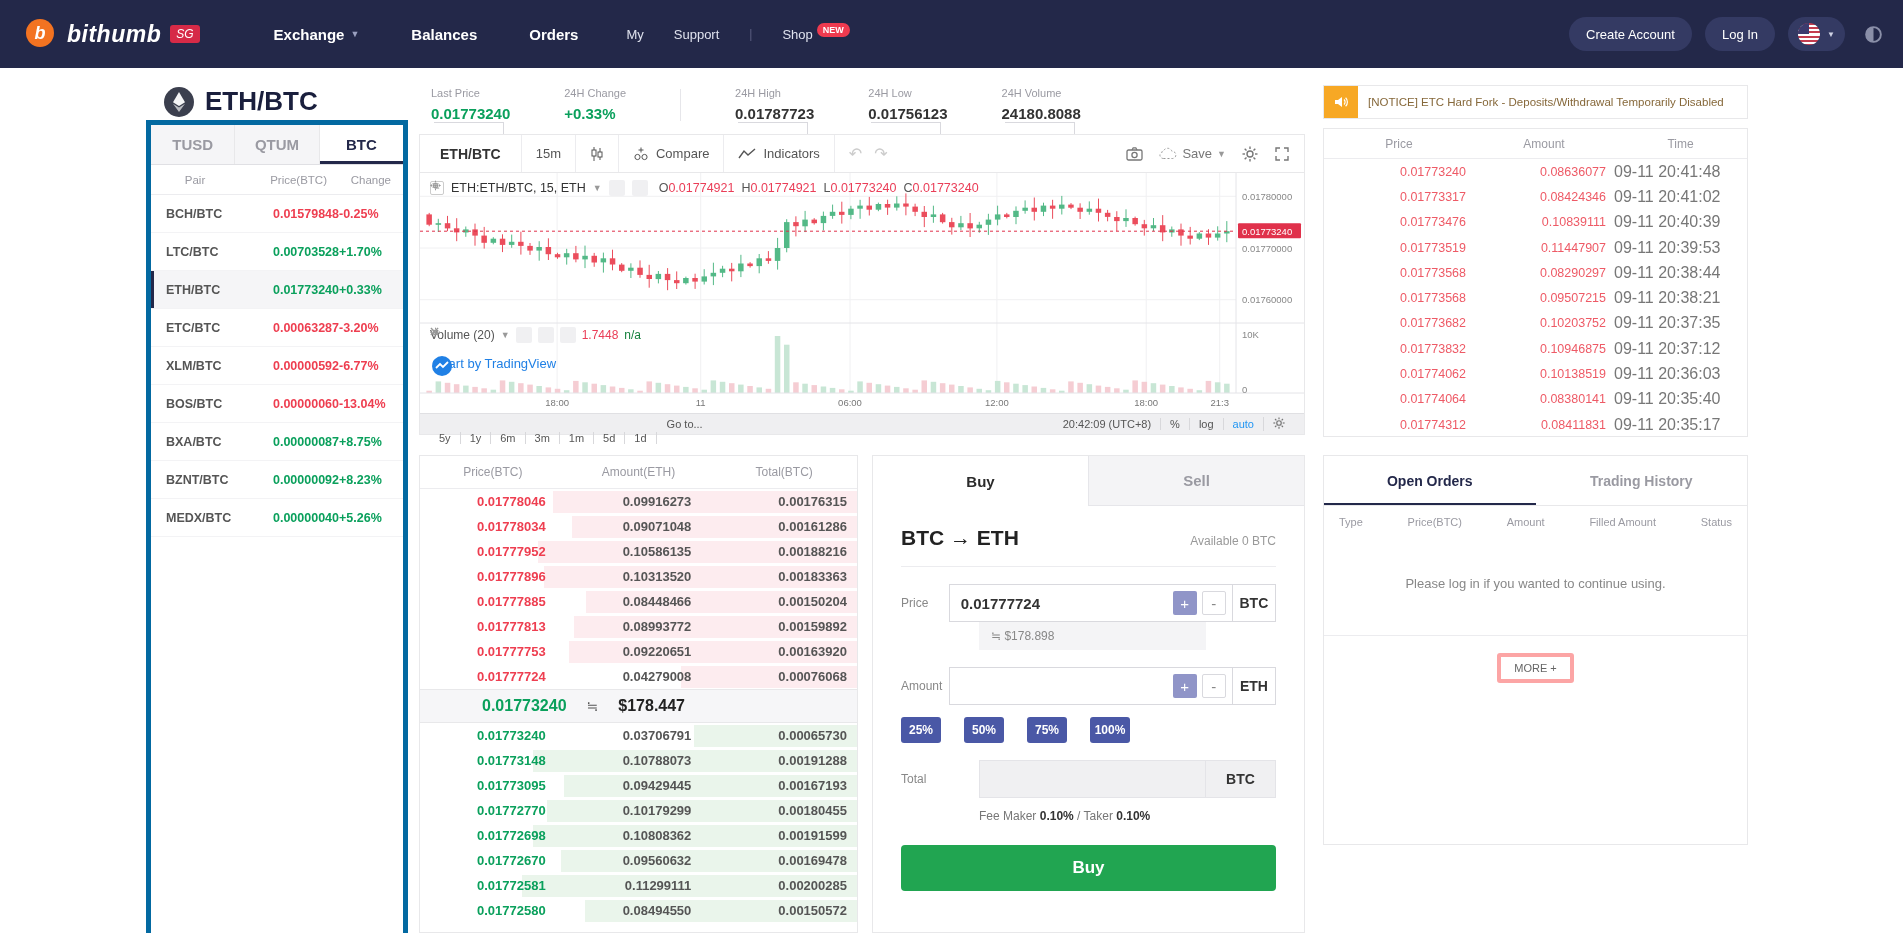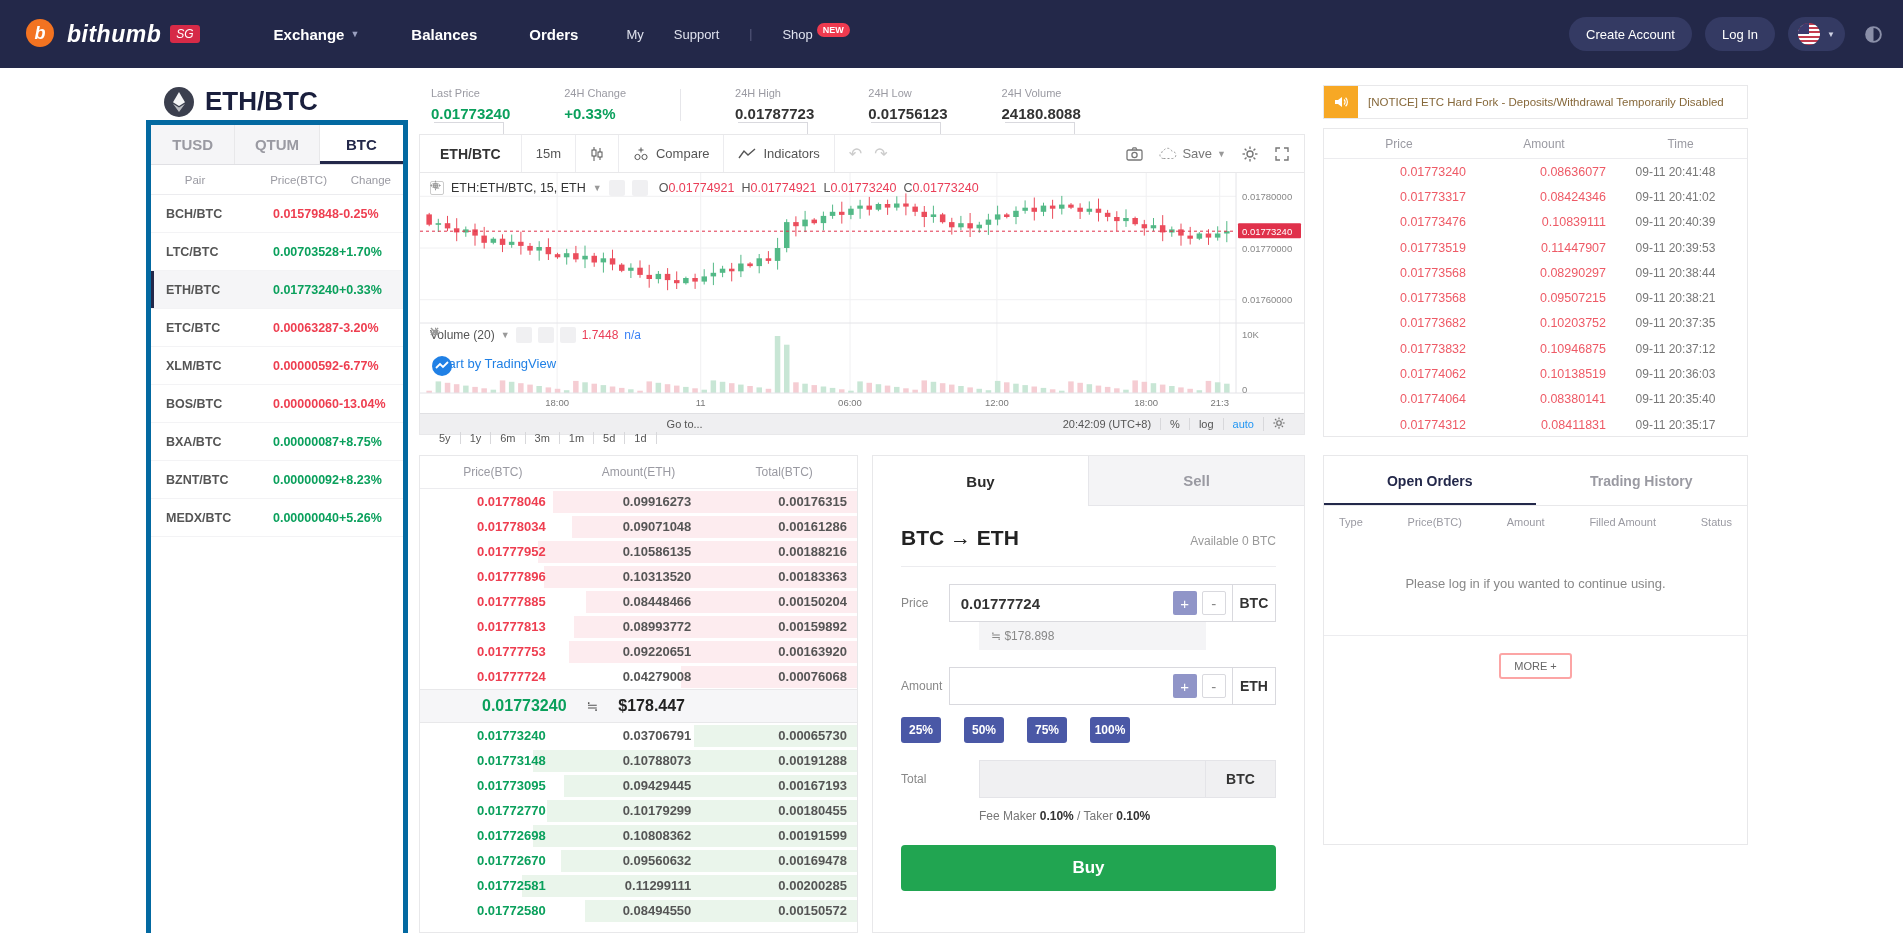--- a/index.html
+++ b/index.html
@@ -66,21 +66,21 @@
   .tv-body{position:relative;height:240px;}
   .tv-body svg{position:absolute;left:0;top:0;}
   .tv-legend{position:absolute;left:10px;top:7px;display:flex;align-items:center;gap:7px;font-size:12.5px;color:#333;}
   .mini-box{width:14px;height:14px;border:1px solid #ccc;border-radius:2px;display:flex;align-items:center;justify-content:center;font-size:9px;color:#999;background:#fff;cursor:pointer;}
   .icon-chip{width:16px;height:16px;background:#f0f0f2;border-radius:2px;display:flex;align-items:center;justify-content:center;cursor:pointer;}
   .ohlc{display:flex;gap:7px;margin-left:4px;}
   .ohlc .k{color:#555;}
   .ohlc .v{color:#ea3d57;}
   .tv-vol-legend{position:absolute;left:10px;top:154px;display:flex;align-items:center;gap:6px;font-size:12px;color:#555;}
   .tv-vol-legend .red{color:#ea3d57;}
-  .tv-vol-legend .na{color:#3b82f6;}
+  .tv-vol-legend .na{color:#15803d;}
   .tv-attr{position:absolute;left:12px;top:183px;display:flex;align-items:center;gap:8px;font-size:13px;color:#2080e5;cursor:pointer;}
   .tv-bottom{height:21px;background:#efeff1;border-top:1px solid #e0e0e3;display:flex;align-items:center;font-size:11px;color:#555;padding:0 10px;}
   .range-btn{padding:0 9px;cursor:pointer;border-right:1px solid #d8d8db;line-height:12px;}
   .goto{padding:0 10px;cursor:pointer;color:#555;}
   .tvb-right{margin-left:auto;display:flex;align-items:center;}
   .tvb-item{padding:0 9px;border-left:1px solid #d8d8db;cursor:pointer;line-height:12px;}
   .tvb-item.first{border-left:0;}
   .tvb-item.blue{color:#2196f3;}
   svg text{font-family:"Liberation Sans",sans-serif;}
 
@@ -131,32 +131,32 @@
   
   #notice{position:absolute;left:1323px;top:85px;width:425px;height:34px;border:1px solid #e8e8ea;display:flex;align-items:center;background:#fff;overflow:hidden;}
   .notice-icon{width:34px;height:34px;background:#f7a825;display:flex;align-items:center;justify-content:center;flex:none;}
   .notice-text{padding:0 10px;font-size:11.5px;color:#86683a;white-space:nowrap;}
 
   
   #trades{position:absolute;left:1323px;top:128px;width:425px;height:309px;border:1px solid #e8e8ea;background:#fff;overflow:hidden;}
   .tr-head{display:grid;grid-template-columns:150px 140px 1fr;height:30px;align-items:center;font-size:12px;color:#9a9aa2;border-bottom:1px solid #ececef;text-align:center;}
   .tr-row{display:grid;grid-template-columns:150px 140px 1fr;height:25.3px;align-items:center;font-size:12.5px;}
   .tr-row .p,.tr-row .a{text-align:right;padding-right:8px;color:#ee5a66;}
-  .tr-row .t{text-align:center;padding-right:10px;color:#777;font-size:12px;}
+  .tr-row .t{text-align:left;padding-right:10px;color:#777;font-size:16px;}
 
   
   #orders-panel{position:absolute;left:1323px;top:455px;width:425px;height:390px;border:1px solid #e8e8ea;background:#fff;}
   .op-tabs{display:flex;height:50px;border-bottom:1px solid #e8e8ea;}
   .op-tab{flex:1;display:flex;align-items:center;justify-content:center;font-size:14px;font-weight:bold;color:#9a9aa2;cursor:pointer;}
   .op-tab.active{color:#23284a;box-shadow:inset 0 -2px 0 #23284a;}
   .op-cols{display:flex;height:32px;align-items:center;font-size:11px;color:#9a9aa2;padding:0 15px;justify-content:space-between;}
   .op-empty{margin-top:38px;text-align:center;font-size:13px;color:#888;}
   .op-divider{margin-top:44px;border-top:1px solid #ececef;}
   .op-more{display:flex;justify-content:center;margin-top:17px;}
-  .more-btn{border:2px solid #fca5a5;border-radius:3px;padding:5px 13px;font-size:11px;color:#666;background:#fff;cursor:pointer;font-family:inherit;}
+  .more-btn{border:4px solid #fca5a5;border-radius:3px;padding:5px 13px;font-size:11px;color:#666;background:#fff;cursor:pointer;font-family:inherit;}
 </style>
 </head>
 <body>
 
 <div id="app">
 
   <header>
     <div class="brand">
       <svg width="36" height="36" viewBox="0 0 36 36">
         <circle cx="18" cy="17" r="14" fill="#f37321"></circle>

